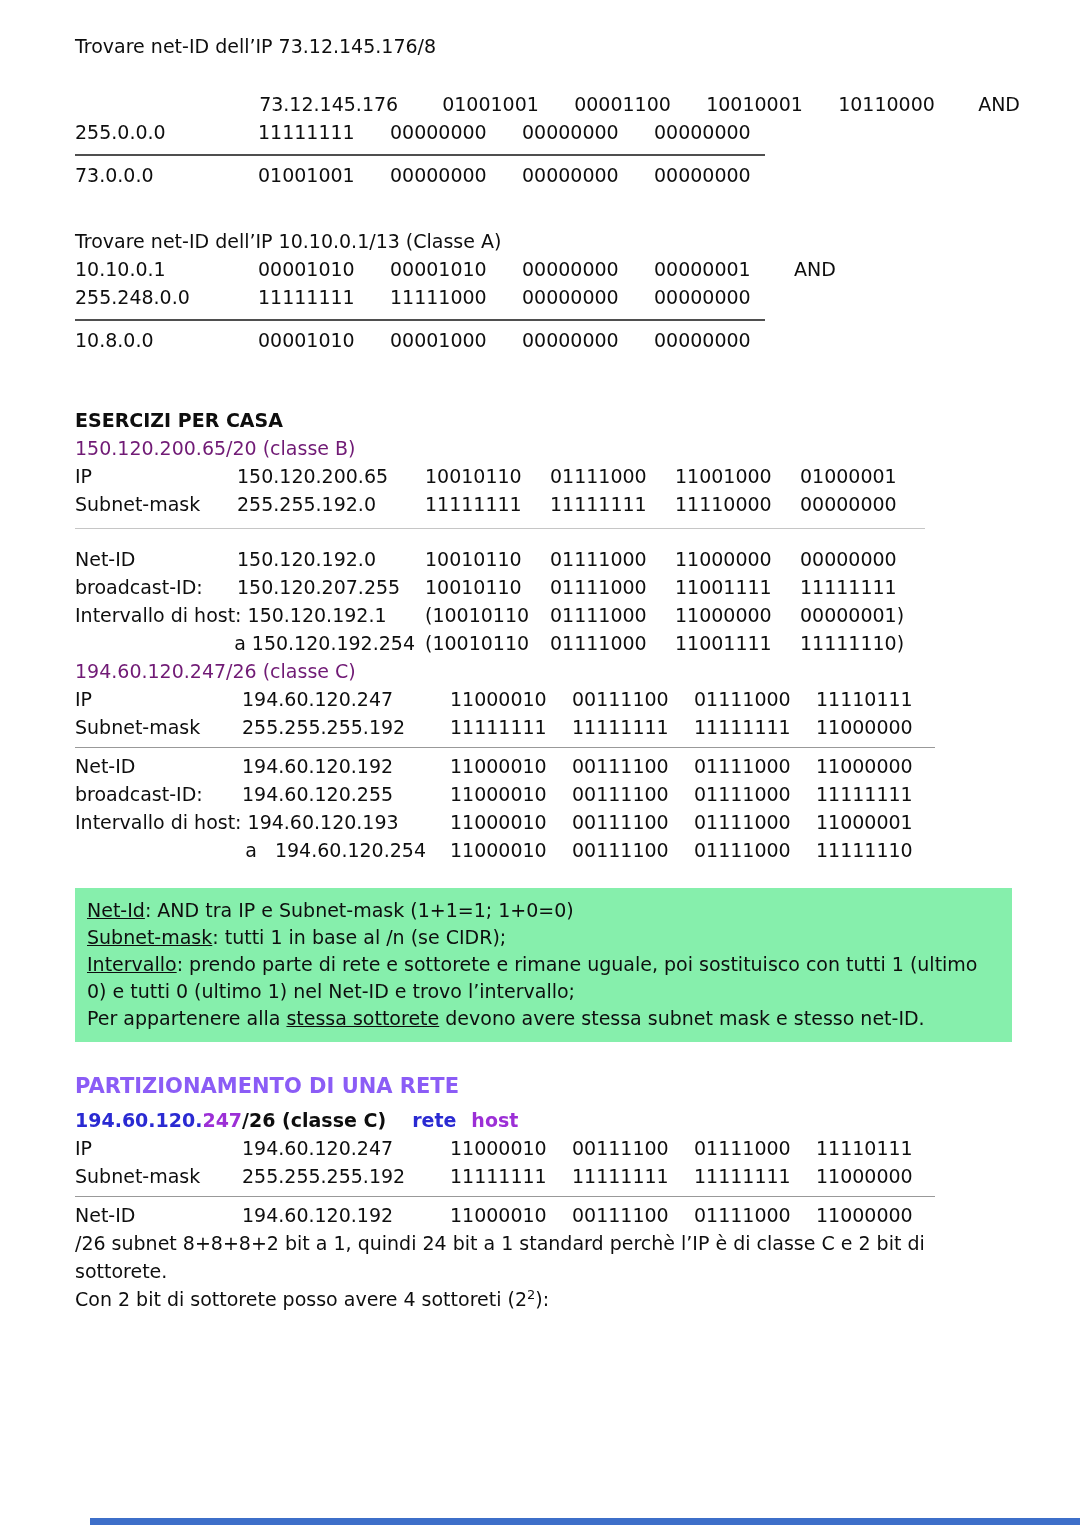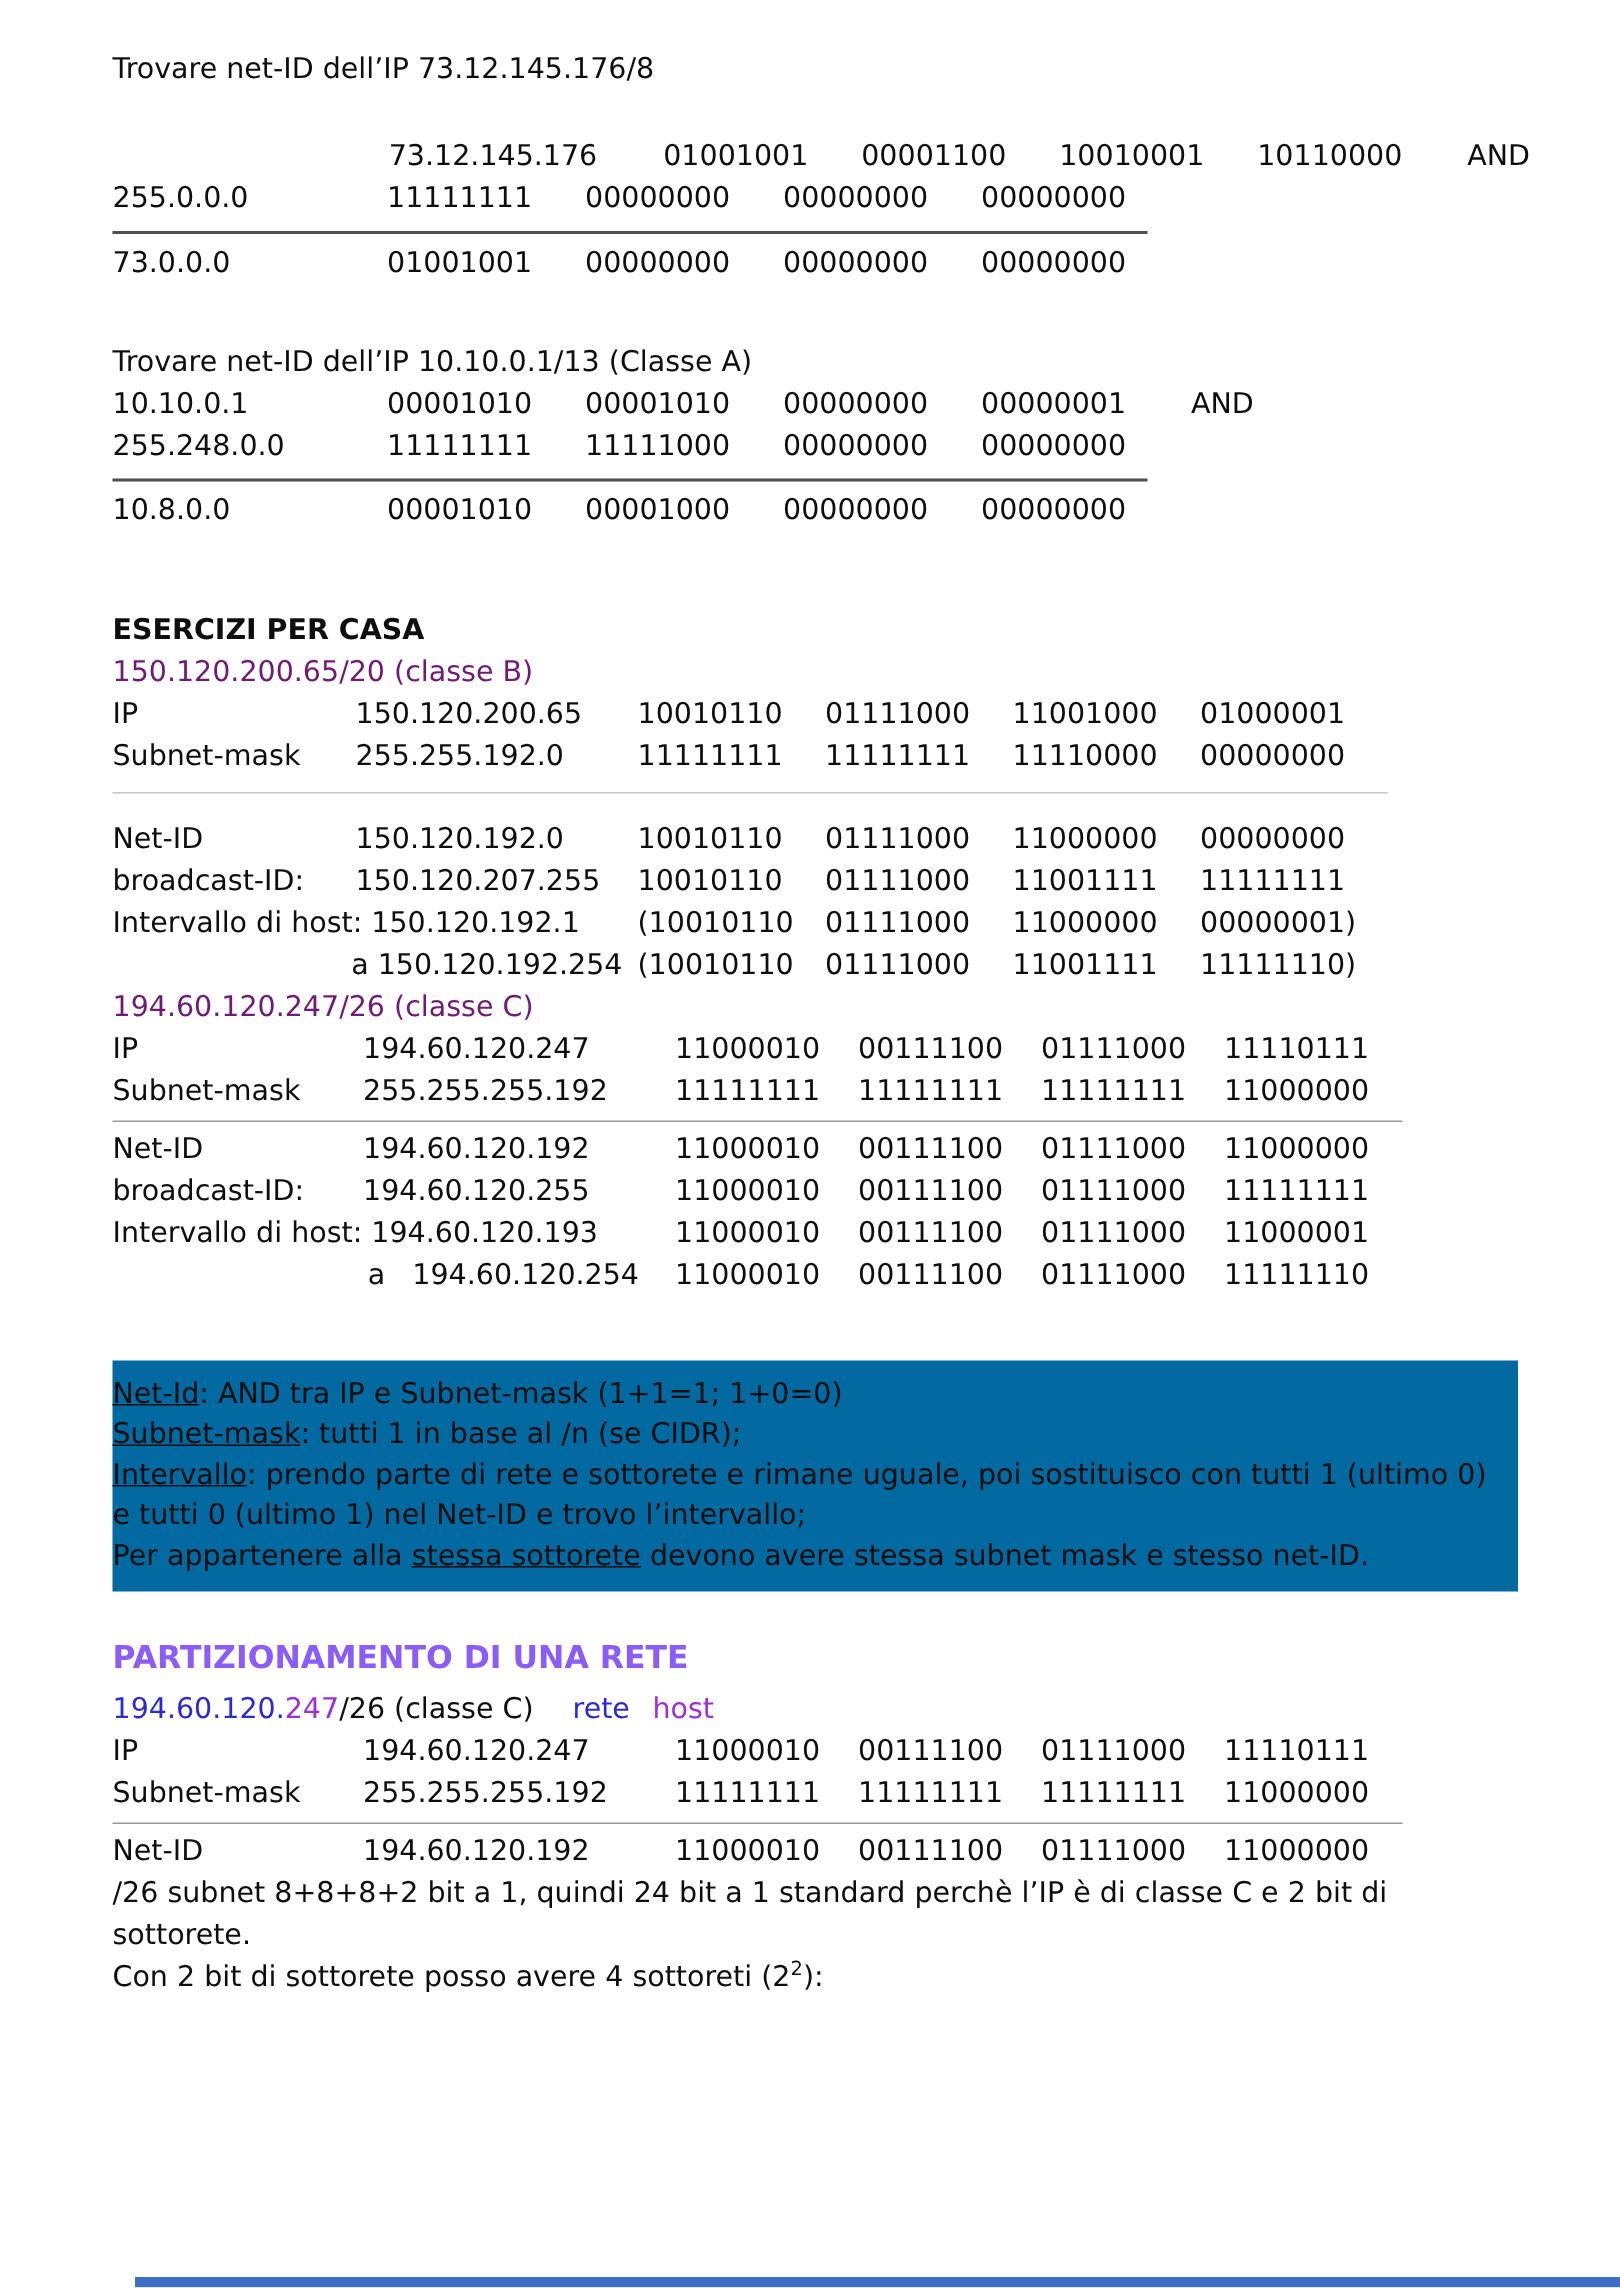--- a/index.html
+++ b/index.html
@@ -41,31 +41,31 @@
   .rule-b{border:0;border-top:1px solid #c6c6c6;width:850px;margin:10px 0 16px 0;height:0;}
   
   .lblC{width:167px;}
   .valC{width:208px;}
   .octC{width:122px;}
   .mergC{width:375px;}
   .mergC.ra{text-align:right;padding-right:24px;}
   .rule-c{border:0;border-top:1px solid #999999;width:860px;margin:6px 0 4px 0;height:0;}
   
   .note-box{
-    background:#0369a1;
+    background:#86efac;
     width:937px;
-    padding:9px 12px 10px 0;
-    margin-top:43px;
+    padding:9px 12px 10px 12px;
+    margin-top:24px;
     line-height:27px;
   }
   .note-box p{margin:0;}
   .u{text-decoration:underline;}
   
   .h-blue{color:#8b5cf6;font-weight:bold;font-size:21px;line-height:28px;margin:30px 0 0 0;}
-  .subline{margin:6px 0 0 0;}
+  .subline{margin:6px 0 0 0;font-weight:bold;}
   .c-blue{color:#2a2ad2;}
   .c-purple{color:#9c2fd6;}
   .legend-rete{margin-left:26px;}
   .legend-host{margin-left:15px;}
   .sp-top-22{margin-top:22px;}
   .para{margin:0;}
   sup{font-size:13px;line-height:0;vertical-align:super;}
   .bottom-bar{position:absolute;left:90px;right:0;bottom:0;height:7px;background:#3d6fc9;}
 </style>
 </head>

